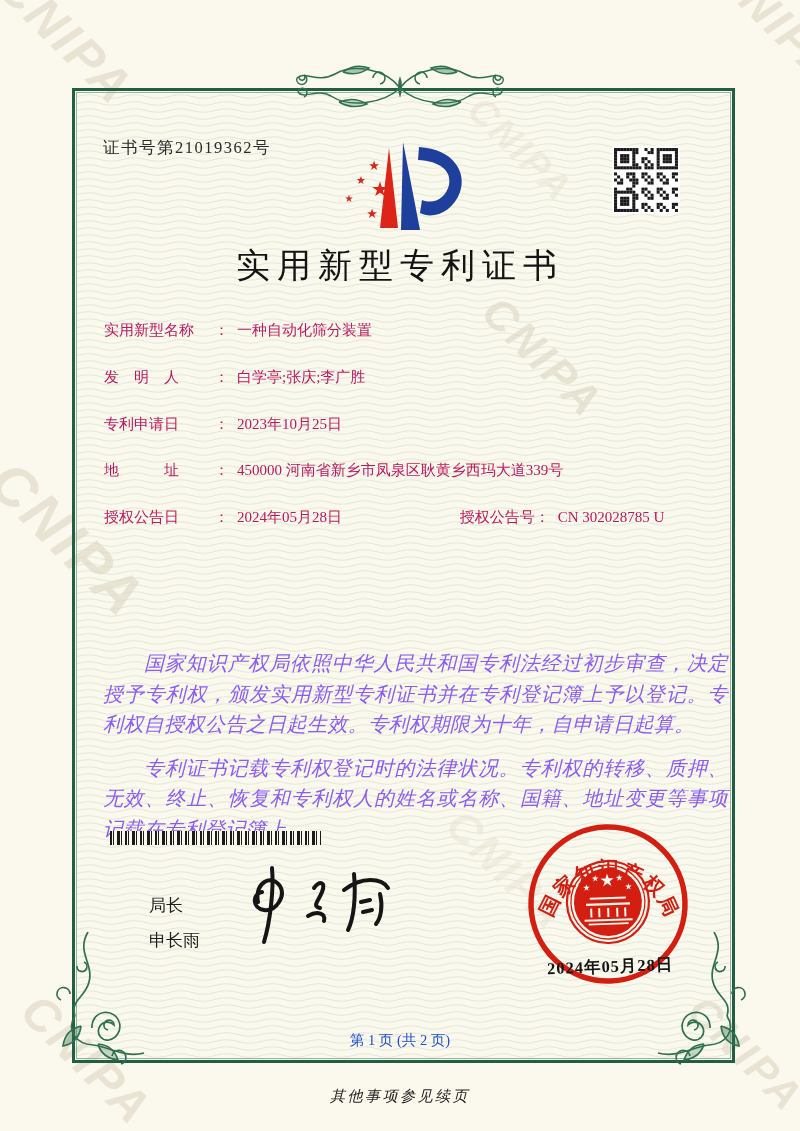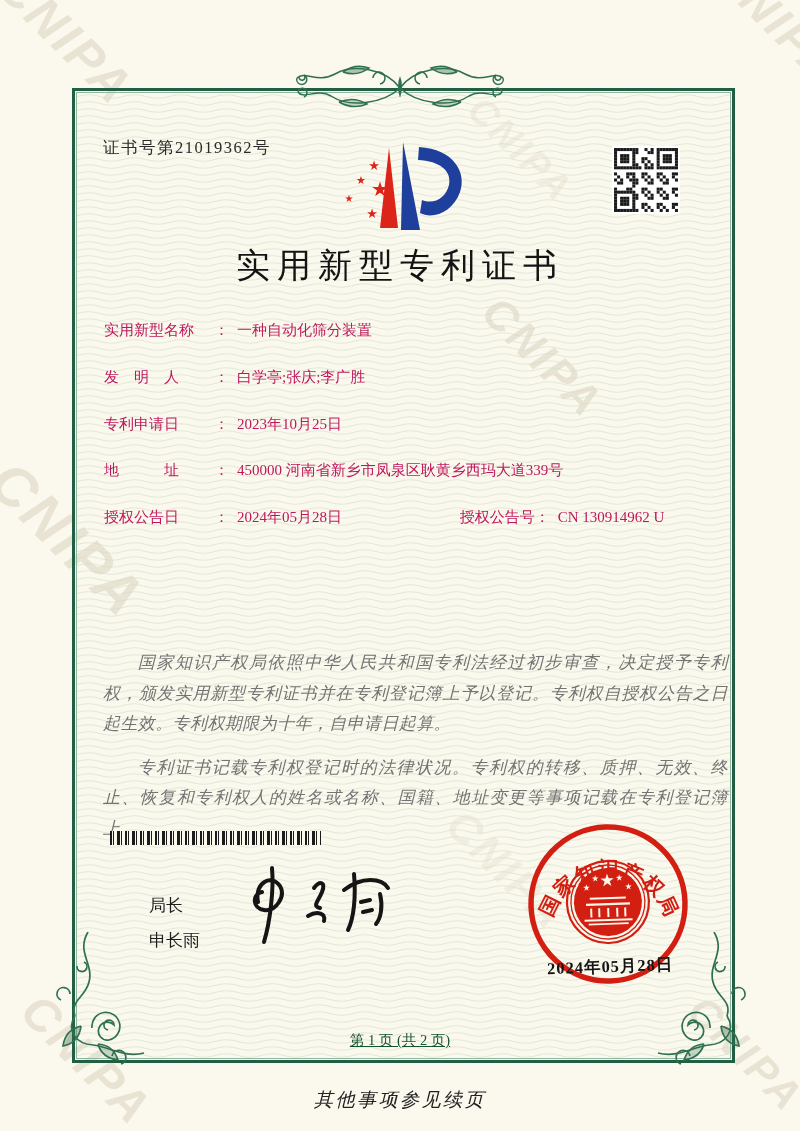--- a/index.html
+++ b/index.html
@@ -29,37 +29,37 @@
   .qr{position:absolute;left:612px;top:146px;width:68px;height:68px;}
   .title{position:absolute;left:0;right:0;top:243px;text-align:center;
     font-size:34px;font-weight:normal;letter-spacing:7px;color:#141414;}
   .fields{position:absolute;left:104px;right:66px;top:321px;}
   .frow{height:46.8px;font-size:15px;color:#be185d;white-space:nowrap;}
   .flabel{display:inline-block;min-width:110px;}
   .fsep{margin-right:8px;}
   .grant-pair{display:inline-block;}
   .grant-left{width:352px;}
   .paras{position:absolute;left:103px;right:64px;top:648px;}
-  .paras p{margin:0 8px 13px 0;font-size:17px;line-height:30.5px;
-    text-indent:2.05em;text-align:justify;font-style:italic;color:#737373;letter-spacing:.4px;}
+  .paras p{margin:0 8px 13px 0;font-size:20px;line-height:30.5px;
+    text-indent:2.05em;text-align:justify;font-style:italic;color:#8b5cf6;letter-spacing:.4px;}
   .barcode{position:absolute;left:110px;top:831px;width:211px;height:14px;
     background:repeating-linear-gradient(90deg,
       #1b1b1b 0 2px,#fbf8ed 2px 3px,#1b1b1b 3px 4px,#fbf8ed 4px 7px,
       #1b1b1b 7px 10px,#fbf8ed 10px 11px,#1b1b1b 11px 12px,#fbf8ed 12px 15px);}
   .signer{position:absolute;left:112px;font-size:17px;color:#1d1d1d;
     font-family:"Liberation Sans","DejaVu Sans",sans-serif;margin-left:37px;}
   .signer-title{top:894px;}
   .signer-name{top:929px;}
   .signature{position:absolute;left:228px;top:860px;width:190px;height:98px;}
   .seal{position:absolute;left:524px;top:820px;width:168px;height:168px;transform:rotate(-2deg);}
   .seal-date{position:absolute;left:0;right:0;top:136px;text-align:center;
     font-size:16.5px;font-weight:bold;color:#141414;letter-spacing:1px;}
-  .page-num{position:absolute;left:0;right:0;top:1031px;text-align:center;font-size:14.5px;color:#14532d;text-decoration:underline;}
+  .page-num{position:absolute;left:0;right:0;top:1031px;text-align:center;font-size:14.5px;color:#1d4ed8;}
   .foot-note{position:absolute;left:0;right:0;top:1087px;text-align:center;
-    font-size:19px;font-style:italic;letter-spacing:2.5px;color:#222;}
+    font-size:15px;font-style:italic;letter-spacing:2.5px;color:#222;}
 </style>
 </head>
 <body>
 
 <span class="wm" style="left:-18px;top:8px;font-size:50px;">CNIPA</span>
 <span class="wm" style="left:700px;top:-6px;font-size:46px;">CNIPA</span>
 <span class="wm" style="left:455px;top:128px;font-size:38px;opacity:.55;">CNIPA</span>
 <span class="wm" style="left:468px;top:332px;font-size:44px;">CNIPA</span>
 <span class="wm" style="left:-28px;top:505px;font-size:58px;">CNIPA</span>
 <span class="wm" style="left:432px;top:845px;font-size:44px;opacity:.5;">CNIPA</span>
@@ -351,21 +351,21 @@
     <span class="flabel">专利申请日</span><span class="fsep">：</span><span>2023年10月25日</span>
   </div>
   <div class="frow">
     <span class="flabel">地　　　址</span><span class="fsep">：</span><span>450000 河南省新乡市凤泉区耿黄乡西玛大道339号</span>
   </div>
   <div class="frow">
     <span class="grant-pair grant-left">
       <span class="flabel">授权公告日</span><span class="fsep">：</span><span>2024年05月28日</span>
     </span>
     <span class="grant-pair">
-      <span>授权公告号</span><span class="fsep">：</span><span>CN 130914962 U</span>
+      <span>授权公告号</span><span class="fsep">：</span><span>CN 302028785 U</span>
     </span>
   </div>
 </div>
 
 <div class="paras">
   <p>国家知识产权局依照中华人民共和国专利法经过初步审查，决定授予专利权，颁发实用新型专利证书并在专利登记簿上予以登记。专利权自授权公告之日起生效。专利权期限为十年，自申请日起算。</p>
   <p>专利证书记载专利权登记时的法律状况。专利权的转移、质押、无效、终止、恢复和专利权人的姓名或名称、国籍、地址变更等事项记载在专利登记簿上。</p>
 </div>
 
 <div class="barcode"></div>

